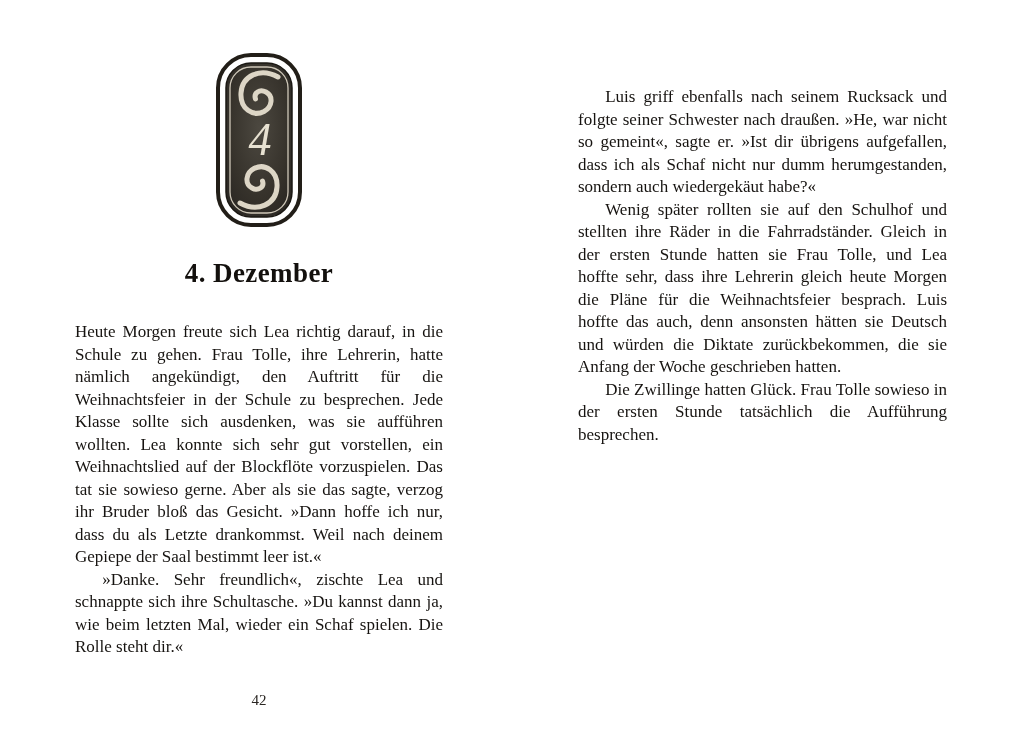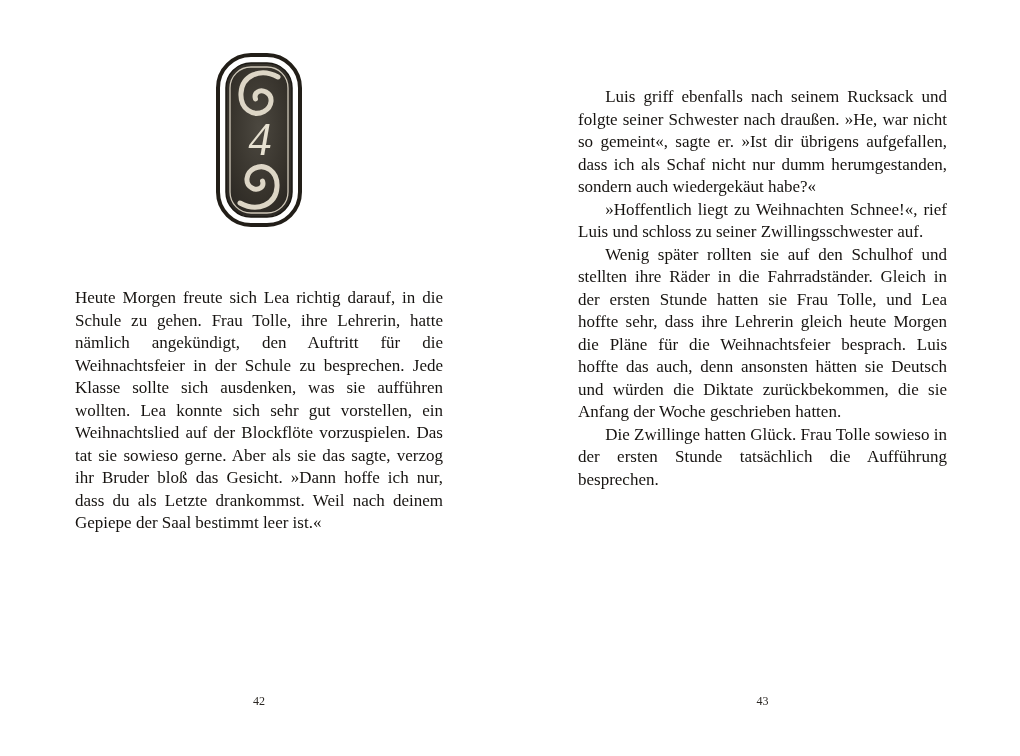--- a/index.html
+++ b/index.html
@@ -42,32 +42,32 @@
   }
 
   .body-text {
     font-size: 17px;
     line-height: 22.5px;
     text-align: justify;
     hyphens: auto;
     -webkit-hyphens: auto;
     text-justify: inter-word;
   }
-  .page.left .body-text { margin-top: 59px; }
+  .page.left .body-text { margin-top: 32px; }
 
   .para { margin: 0; padding: 0; }
   .para.indent { text-indent: 1.6em; }
 
   .page-number {
     position: absolute;
     bottom: 47px;
     left: 0;
     width: 100%;
     text-align: center;
-    font-size: 12px;
+    font-size: 15px;
     color: #2a2622;
   }
 </style>
 </head>
 <body>
 
 <div class="spread">
 
   <section class="page left">
 
@@ -88,33 +88,33 @@
         <rect x="15" y="15" width="58" height="146" rx="21" fill="none" stroke="#cfc8b9" stroke-width="1.3"></rect>
 
         <path d="M63 25 C45 15 27 24 26 41 C25 57 38 65 49 59.5 C57.5 55 58.5 44 51 40 C44.5 36.5 38.5 41 40.5 47" fill="none" stroke="#ddd6c6" stroke-width="5" stroke-linecap="round"></path>
 
         <path d="M63 25 C45 15 27 24 26 41 C25 57 38 65 49 59.5 C57.5 55 58.5 44 51 40 C44.5 36.5 38.5 41 40.5 47" transform="rotate(180 44 88)" fill="none" stroke="#ddd6c6" stroke-width="5" stroke-linecap="round"></path>
 
         <text x="45" y="103" text-anchor="middle" font-size="46" font-style="italic" font-family="Liberation Serif, serif" fill="#e7e1d1">4</text>
       </svg>
     </div>
 
+    <h1 class="chapter-heading">4. Dezember</h1>
 
     <div class="body-text">
       <p class="para no-indent">Heute Morgen freute sich Lea richtig darauf, in die Schule zu gehen. Frau Tolle, ihre Lehrerin, hatte nämlich angekündigt, den Auftritt für die Weihnachtsfeier in der Schule zu besprechen. Jede Klasse sollte sich ausdenken, was sie aufführen wollten. Lea konnte sich sehr gut vorstellen, ein Weihnachtslied auf der Blockflöte vorzuspielen. Das tat sie sowieso gerne. Aber als sie das sagte, verzog ihr Bruder bloß das Gesicht. »Dann hoffe ich nur, dass du als Letzte drankommst. Weil nach deinem Gepiepe der Saal bestimmt leer ist.«</p>
+      <p class="para indent">»Danke. Sehr freundlich«, zischte Lea und schnappte sich ihre Schultasche. »Du kannst dann ja, wie beim letzten Mal, wieder ein Schaf spielen. Die Rolle steht dir.«</p>
     </div>
 
     <div class="page-number">42</div>
   </section>
 
   <section class="page right">
 
     <div class="body-text">
       <p class="para indent">Luis griff ebenfalls nach seinem Rucksack und folgte seiner Schwester nach draußen. »He, war nicht so gemeint«, sagte er. »Ist dir übrigens aufgefallen, dass ich als Schaf nicht nur dumm herumgestanden, sondern auch wiedergekäut habe?«</p>
-      <p class="para indent">»Hoffentlich liegt zu Weihnachten Schnee!«, rief Luis und schloss zu seiner Zwillingsschwester auf.</p>
       <p class="para indent">Wenig später rollten sie auf den Schulhof und stellten ihre Räder in die Fahrradständer. Gleich in der ersten Stunde hatten sie Frau Tolle, und Lea hoffte sehr, dass ihre Lehrerin gleich heute Morgen die Pläne für die Weihnachtsfeier besprach. Luis hoffte das auch, denn ansonsten hätten sie Deutsch und würden die Diktate zurückbekommen, die sie Anfang der Woche geschrieben hatten.</p>
       <p class="para indent">Die Zwillinge hatten Glück. Frau Tolle sowieso in der ersten Stunde tatsächlich die Aufführung besprechen.</p>
     </div>
 
-    <div class="page-number">43</div>
   </section>
 
 </div>
 
 </body></html>

